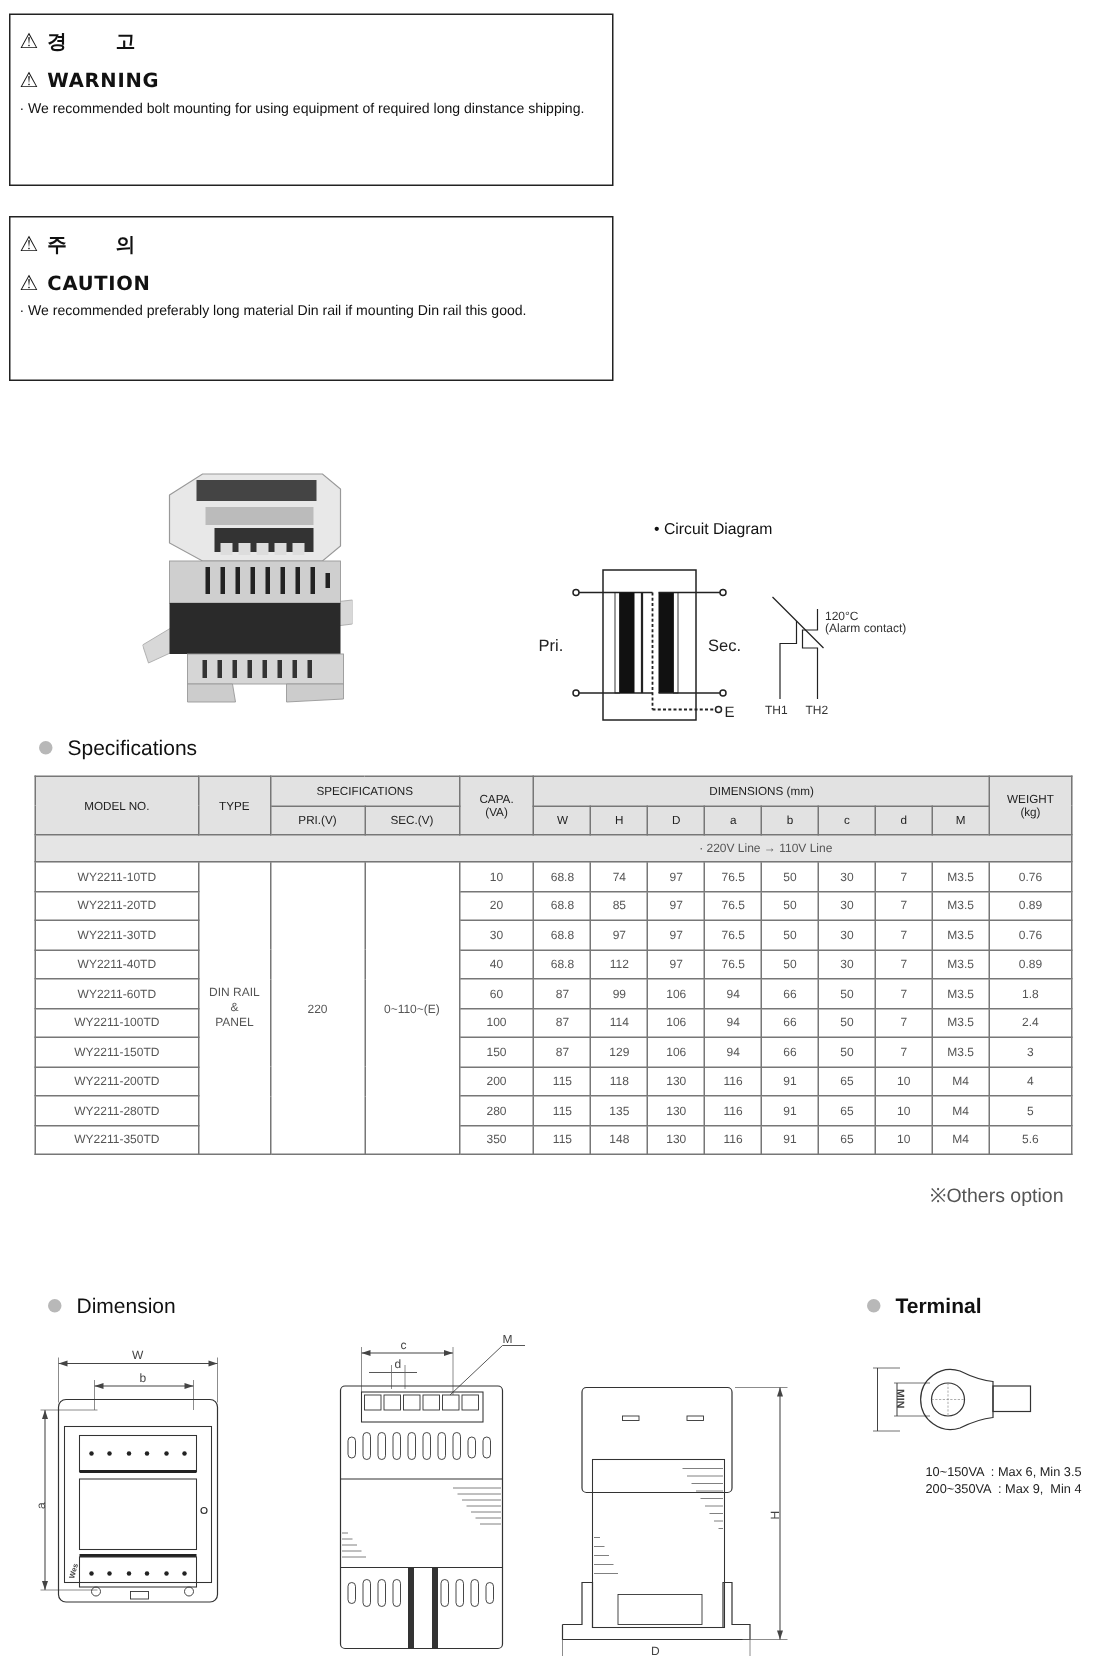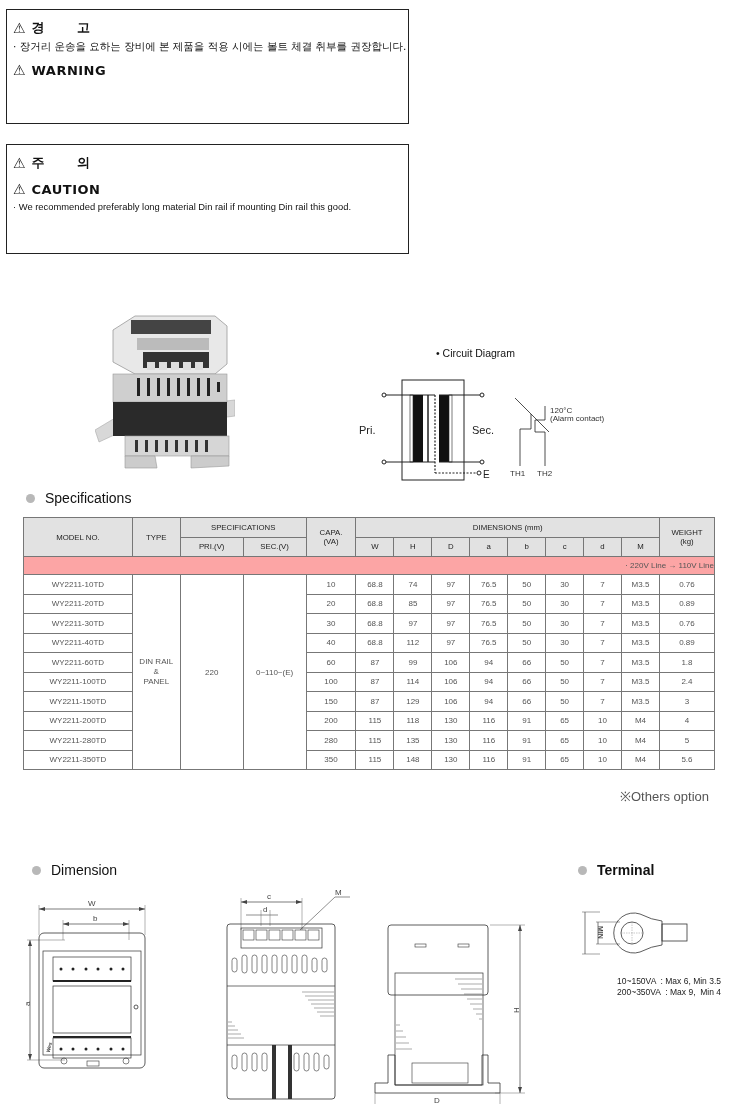--- a/index.html
+++ b/index.html
@@ -25,41 +25,41 @@
 
   .section-head { position: absolute; display: flex; align-items: center; font-family: "Liberation Sans", sans-serif; font-size: 14px; color: #111; }
   .section-head .dot { width: 9px; height: 9px; border-radius: 50%; background: #b8b8b8; margin-right: 10px; }
   .sh-spec { left: 26px; top: 490px; }
   .sh-dim { left: 32px; top: 862px; }
   .sh-term { left: 578px; top: 862px; font-weight: bold; }
 
   table.spec { position: absolute; left: 23px; top: 517px; width: 692px; border-collapse: collapse; font-family: "Liberation Sans", sans-serif; font-size: 8px; color: #555; }
   table.spec th, table.spec td { border: 1px solid #777; text-align: center; height: 19.5px; padding: 0; font-weight: normal; }
   table.spec th { background: #e2e2e2; color: #222; font-size: 7.8px; }
-  table.spec td.line-row { text-align: right; padding-left: 283px; background: #fca5a5; height: 18px; }
+  table.spec td.line-row { text-align: center; padding-left: 283px; background: #e5e5e5; height: 18px; }
   table.spec td.model { color: #555; }
   .others { position: absolute; right: 28px; top: 787px; font-size: 13px; color: #555; font-family: "Liberation Sans", sans-serif; }
 
   .dim-svg { position: absolute; }
   .dim-svg text { font-family: "Liberation Sans", sans-serif; fill: #444; }
   .term-notes { position: absolute; left: 617px; top: 976px; font-family: "Liberation Sans", sans-serif; font-size: 8.5px; line-height: 11px; color: #222; white-space: pre; }
 </style>
 </head>
 <body>
 
 <div class="notice warn">
   <div class="n-title">
     <span class="tri">⚠</span>
     <span class="kr">경 고</span>
   </div>
-  <div class="n-line">· 장거리 운송을 요하는 장비에 본  제품을 적용 시에는 볼트 체결 취부를 권장합니다.</div>
   <div class="n-title second">
     <span class="tri">⚠</span>
     <span class="en">WARNING</span>
   </div>
+  <div class="n-line en">· We recommended bolt mounting for using equipment of required long dinstance shipping.</div>
 </div>
 
 <div class="notice caut">
   <div class="n-title">
     <span class="tri">⚠</span>
     <span class="kr">주 의</span>
   </div>
   <div class="n-title second">
     <span class="tri">⚠</span>
     <span class="en">CAUTION</span>

